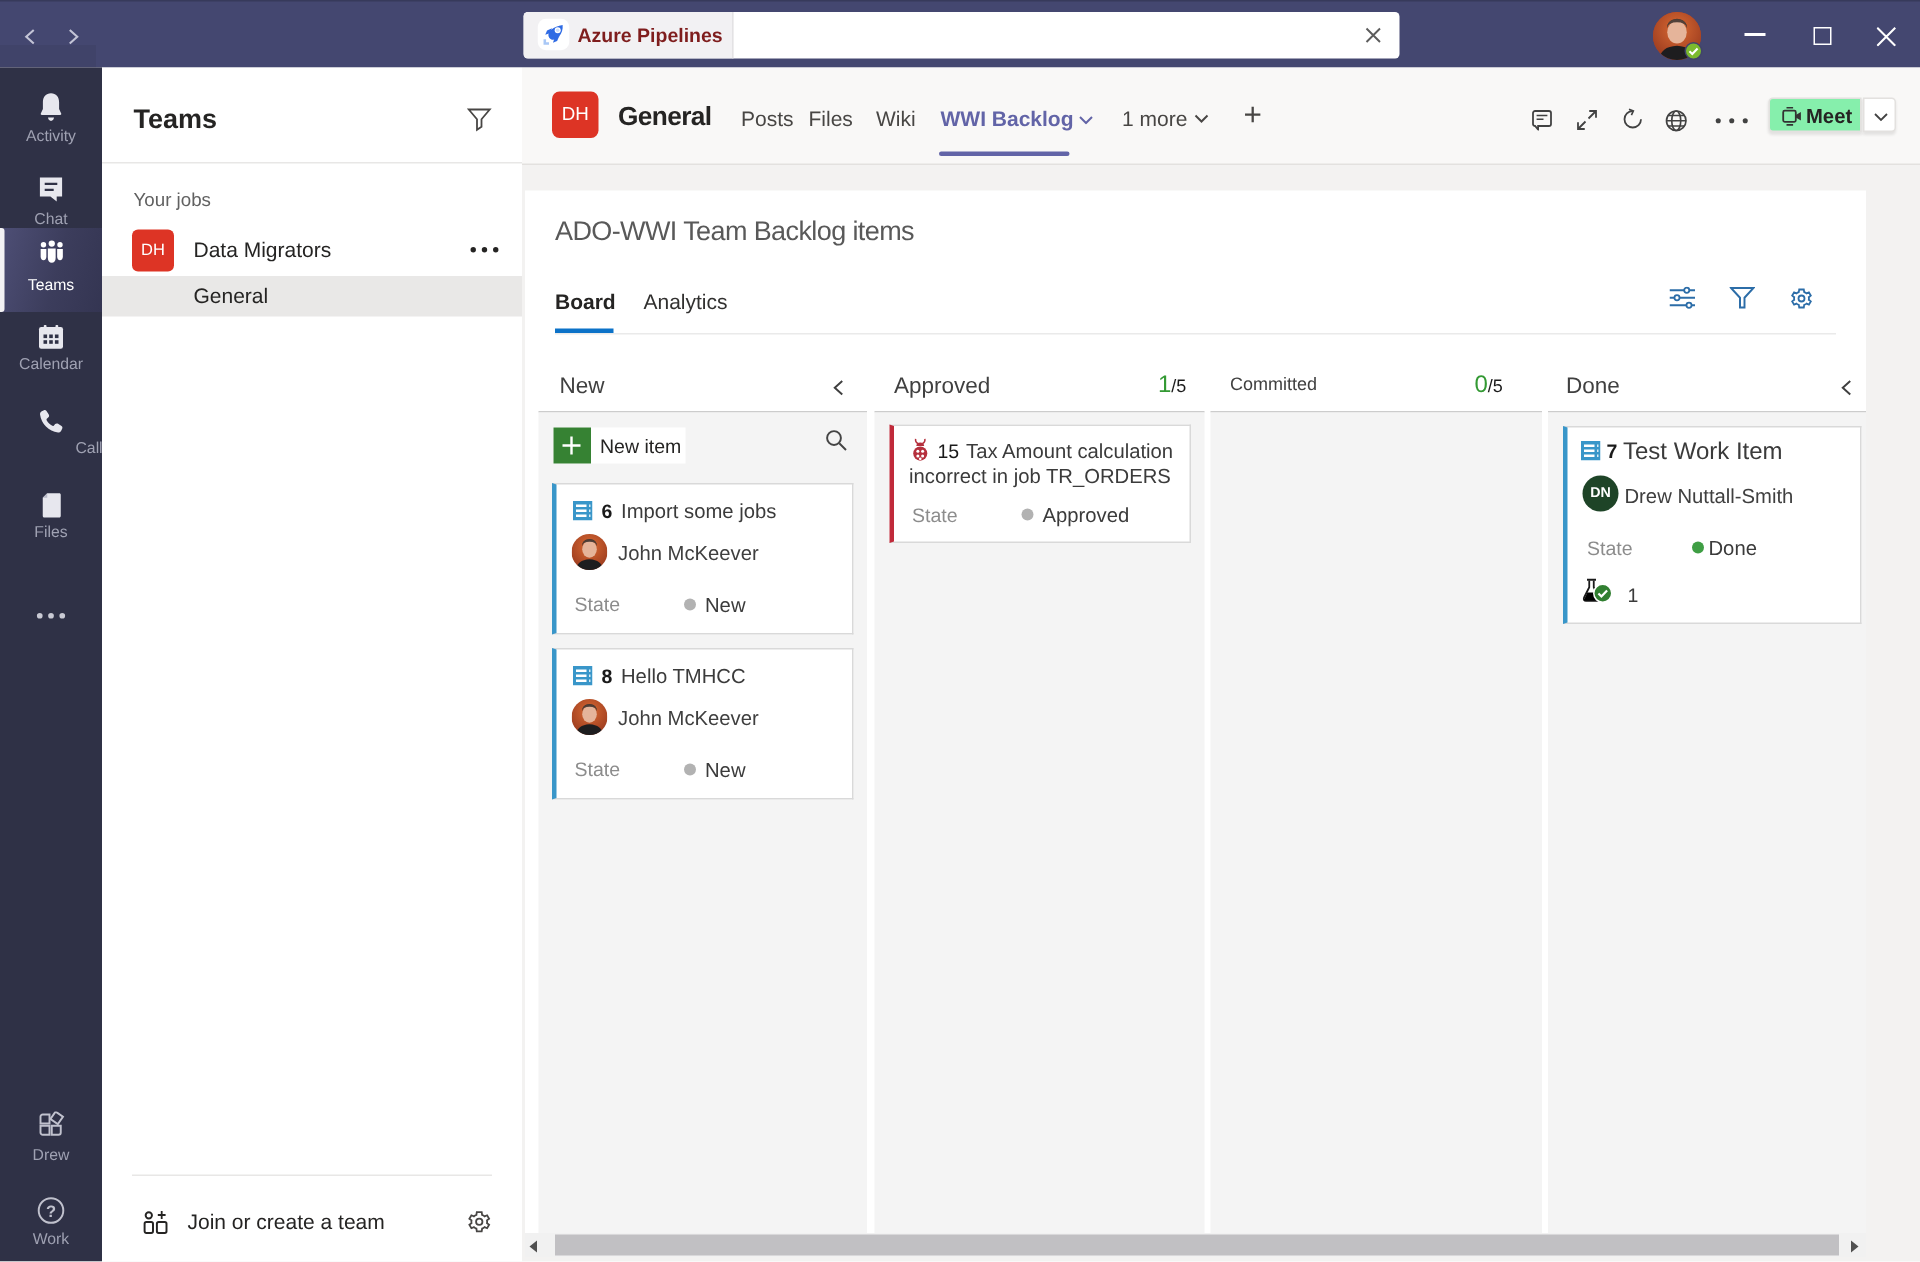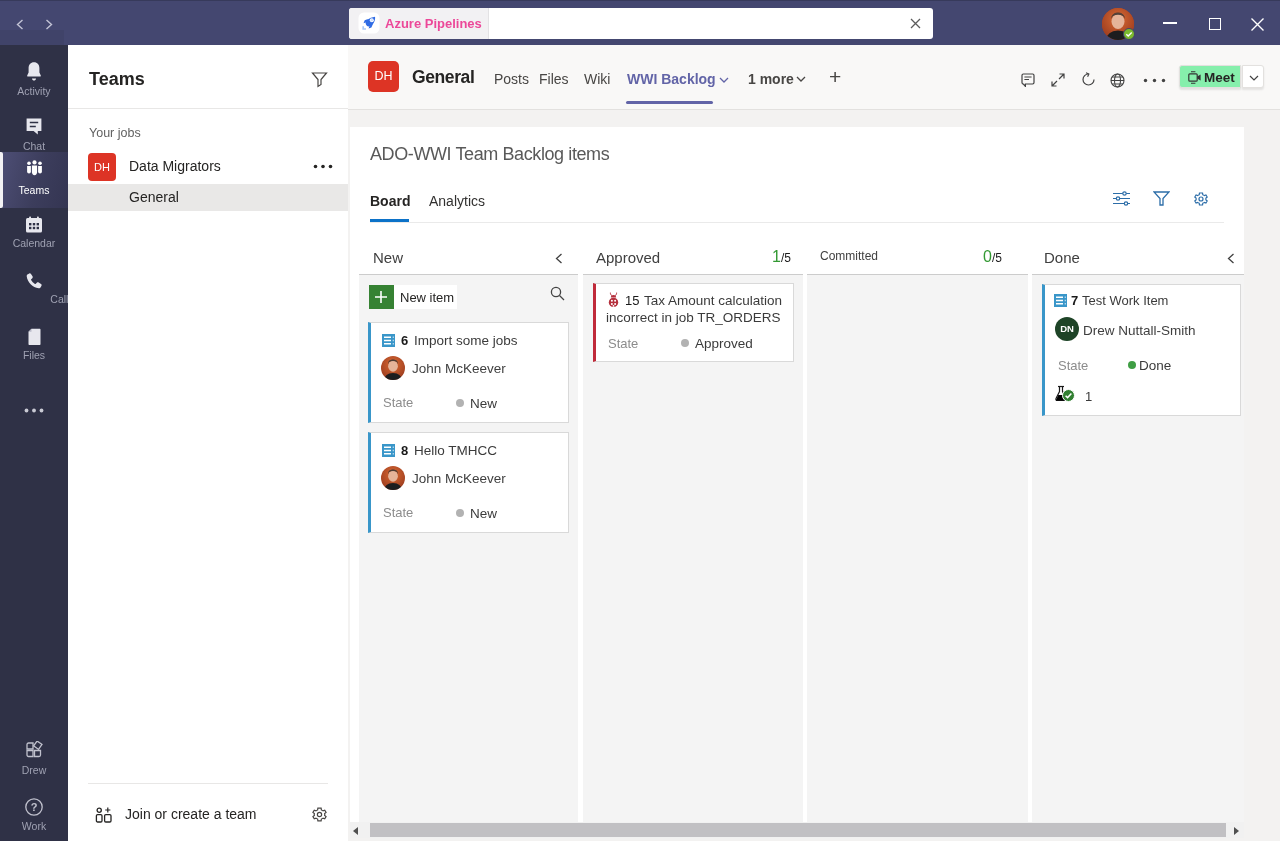--- a/index.html
+++ b/index.html
@@ -26,21 +26,21 @@
     <div class="abs" style="left:0;top:0;width:140px;height:31px;background:#f2f1f3;border-right:1px solid #e3e2e4;"></div>
     <svg class="abs" style="left:9px;top:4px;" width="22" height="22" viewBox="0 0 22 22">
         <rect x="0.5" y="0.5" width="21" height="21" rx="5.5" fill="#ffffff"></rect>
         <path d="M5.2 14.2 L5.2 17 L8 17" stroke="#a9c8f6" stroke-width="1.7" fill="none"></path>
         <path fill="#2f6be4" d="M8.6 13.6 C6.9 11.9 7.5 9.2 9.6 7.6 C11.4 6.3 14 5.1 17.1 4.7 C17.4 7.6 16.4 10.3 15 12 C13.3 14.1 10.4 15.4 8.6 13.6 Z"></path>
         <path fill="#2f6be4" d="M10 6.9 L6.7 8.3 L5.5 11.2 L8.4 10.2 Z"></path>
         <path fill="#2f6be4" d="M14.9 12 L13.4 15.4 L10.6 16.5 L11.7 13.5 Z"></path>
         <circle cx="13.8" cy="8.2" r="2" fill="#ffffff"></circle>
         <circle cx="13.8" cy="8.2" r="1.2" fill="#cfe0fa"></circle>
       </svg>
-    <div class="abs" style="left:36px;top:0;height:31px;line-height:31px;font-size:13px;font-weight:bold;color:#ec4899;">Azure Pipelines</div>
+    <div class="abs" style="left:36px;top:0;height:31px;line-height:31px;font-size:13px;font-weight:bold;color:#7f1d1d;">Azure Pipelines</div>
     <svg class="abs" style="left:561px;top:10px;" width="11" height="11" viewBox="0 0 11 11" stroke="#5c5c5c" stroke-width="1.3">
         <path d="M1 1 L10 10 M10 1 L1 10"></path>
       </svg>
   </div>
 
   <div class="abs" style="left:1102px;top:8px;width:32px;height:32px;border-radius:50%;overflow:hidden;background:#b9401f;">
     <svg width="32" height="32" viewBox="0 0 32 32">
       <defs>
           <radialGradient id="avbg" cx="50%" cy="35%" r="75%">
             <stop offset="0%" stop-color="#d96a33"></stop>
@@ -182,21 +182,21 @@
 <div class="abs" style="left:348px;top:45px;width:932px;height:65px;background:#f9f8f7;border-bottom:1px solid #e3e1df;" id="chead">
   <div class="abs" style="left:20px;top:16px;width:31px;height:31px;border-radius:5px;background:#dd3425;color:#fff;font-size:12.5px;text-align:center;line-height:31px;">DH</div>
   <div class="abs" style="left:64px;top:22px;font-size:17.5px;letter-spacing:-0.4px;font-weight:bold;color:#252423;">General</div>
   <div class="abs" style="left:146px;top:26px;font-size:14px;color:#484644;">Posts</div>
   <div class="abs" style="left:191px;top:26px;font-size:14px;color:#484644;">Files</div>
   <div class="abs" style="left:236px;top:26px;font-size:14px;color:#484644;">Wiki</div>
   <div class="abs" style="left:279px;top:26px;font-size:14px;font-weight:bold;color:#6264a7;">WWI Backlog</div>
   <svg class="abs" style="left:371px;top:32px;" width="10" height="6" viewBox="0 0 10 6" fill="none" stroke="#6264a7" stroke-width="1.3">
       <path d="M1 1 L5 5 L9 1"></path>
     </svg>
-  <div class="abs" style="left:400px;top:26px;font-size:14px;color:#484644;font-weight:bold;">1 more</div>
+  <div class="abs" style="left:400px;top:26px;font-size:14px;color:#484644;">1 more</div>
   <svg class="abs" style="left:448px;top:31px;" width="10" height="6" viewBox="0 0 10 6" fill="none" stroke="#484644" stroke-width="1.3">
       <path d="M1 1 L5 5 L9 1"></path>
     </svg>
   <div class="abs" style="left:481px;top:20px;font-size:21px;font-weight:300;color:#484644;">+</div>
   <div class="abs" style="left:278px;top:56px;width:87px;height:3px;background:#6264a7;border-radius:2px;"></div>
 
   <svg class="abs" style="left:673px;top:28px;" width="14" height="14" viewBox="0 0 14 14" fill="none" stroke="#424242" stroke-width="1.2">
       <path d="M1 2.4 C1 1.6 1.6 1 2.4 1 L11.6 1 C12.4 1 13 1.6 13 2.4 L13 9.6 C13 10.4 12.4 11 11.6 11 L4.4 11 L4.4 13.4 L2.4 11 C1.6 11 1 10.4 1 9.6 Z"></path>
       <path d="M3.4 4 L10.6 4 M3.4 6.5 L8 6.5" stroke-width="1.1"></path>
     </svg>
@@ -355,21 +355,21 @@
     <div class="abs" style="left:99px;top:52px;font-size:13.5px;color:#3b3b3b;">Approved</div>
   </div>
 
   <div class="abs" style="left:692px;top:157px;width:199px;height:132px;background:#fff;border:1px solid #d9d9d9;border-left:3px solid #3996c9;">
     <svg class="abs" style="left:9px;top:9px;" width="13" height="13" viewBox="0 0 13 13">
         <rect width="13" height="13" fill="#3996c9"></rect>
         <path d="M2 3.2 L9 3.2 M2 6.5 L9 6.5 M2 9.8 L9 9.8" stroke="#fff" stroke-width="1.6"></path>
         <path d="M10.8 3.2 L11.6 3.2 M10.8 6.5 L11.6 6.5 M10.8 9.8 L11.6 9.8" stroke="#fff" stroke-width="1.6"></path>
       </svg>
     <div class="abs" style="left:26px;top:8px;font-size:13px;font-weight:bold;color:#1a1a1a;">7</div>
-    <div class="abs" style="left:37px;top:8px;font-size:13px;color:#3b3b3b;">Test Work Item</div>
+    <div class="abs" style="left:37px;top:8px;font-size:16px;color:#3b3b3b;">Test Work Item</div>
     <div class="abs" style="left:10px;top:32px;width:24px;height:24px;border-radius:50%;background:#1e4427;color:#fff;font-size:9.5px;font-weight:bold;text-align:center;line-height:24px;">DN</div>
     <div class="abs" style="left:38px;top:38px;font-size:13.5px;color:#3f3f3f;">Drew Nuttall-Smith</div>
     <div class="abs" style="left:13px;top:73px;font-size:13px;color:#8c8c8c;">State</div>
     <div class="abs" style="left:83px;top:76px;width:8px;height:8px;border-radius:50%;background:#3f9e44;"></div>
     <div class="abs" style="left:94px;top:73px;font-size:13.5px;color:#3b3b3b;">Done</div>
     <svg class="abs" style="left:9px;top:100px;" width="15" height="17" viewBox="0 0 15 17" fill="none">
         <path d="M5.5 2 L5.5 6.5 L2 13.5 C1.5 14.6 2.2 15.5 3.3 15.5 L10.7 15.5 C11.8 15.5 12.5 14.6 12 13.5 L8.5 6.5 L8.5 2" stroke="#1a1a1a" stroke-width="1.2"></path>
         <path d="M4 1.5 L10 1.5" stroke="#1a1a1a" stroke-width="1.2"></path>
         <path d="M4.3 10 L9.7 10 L12.3 15.4 L1.8 15.4 Z" fill="#000"></path>
       </svg>

